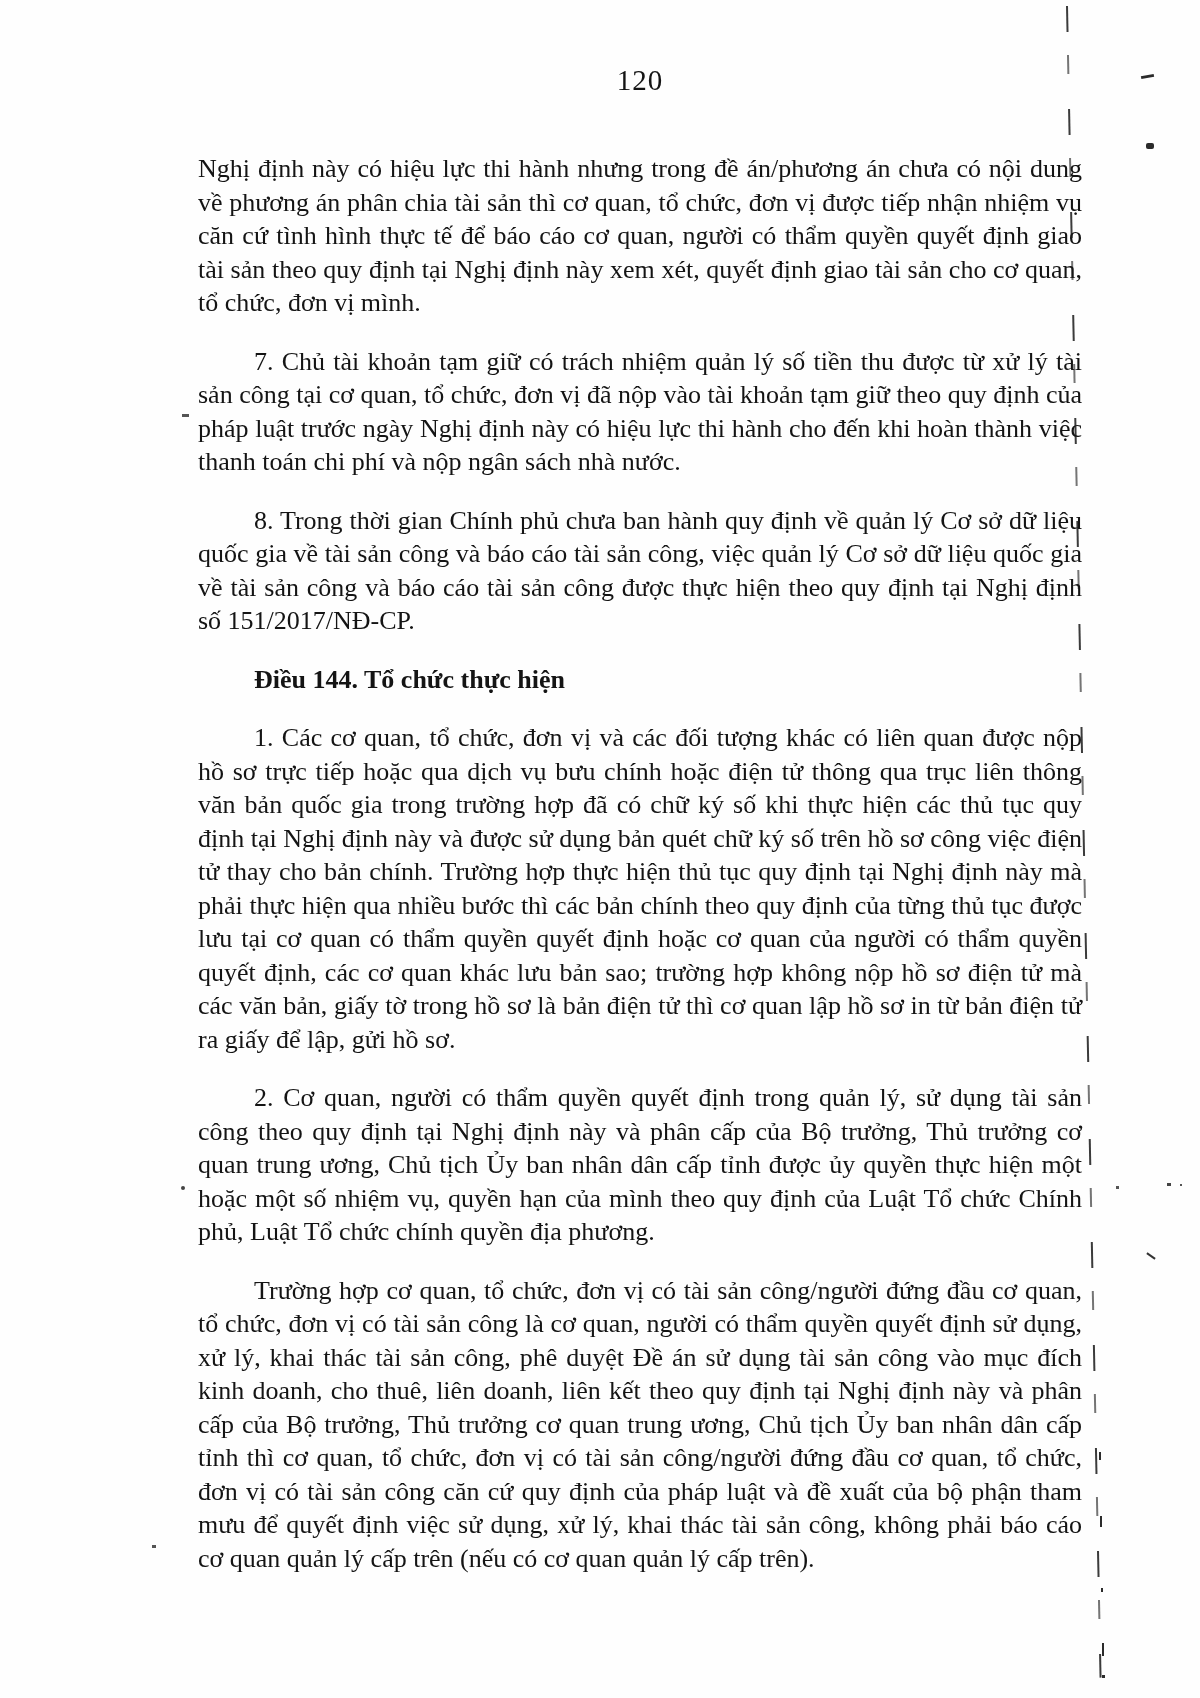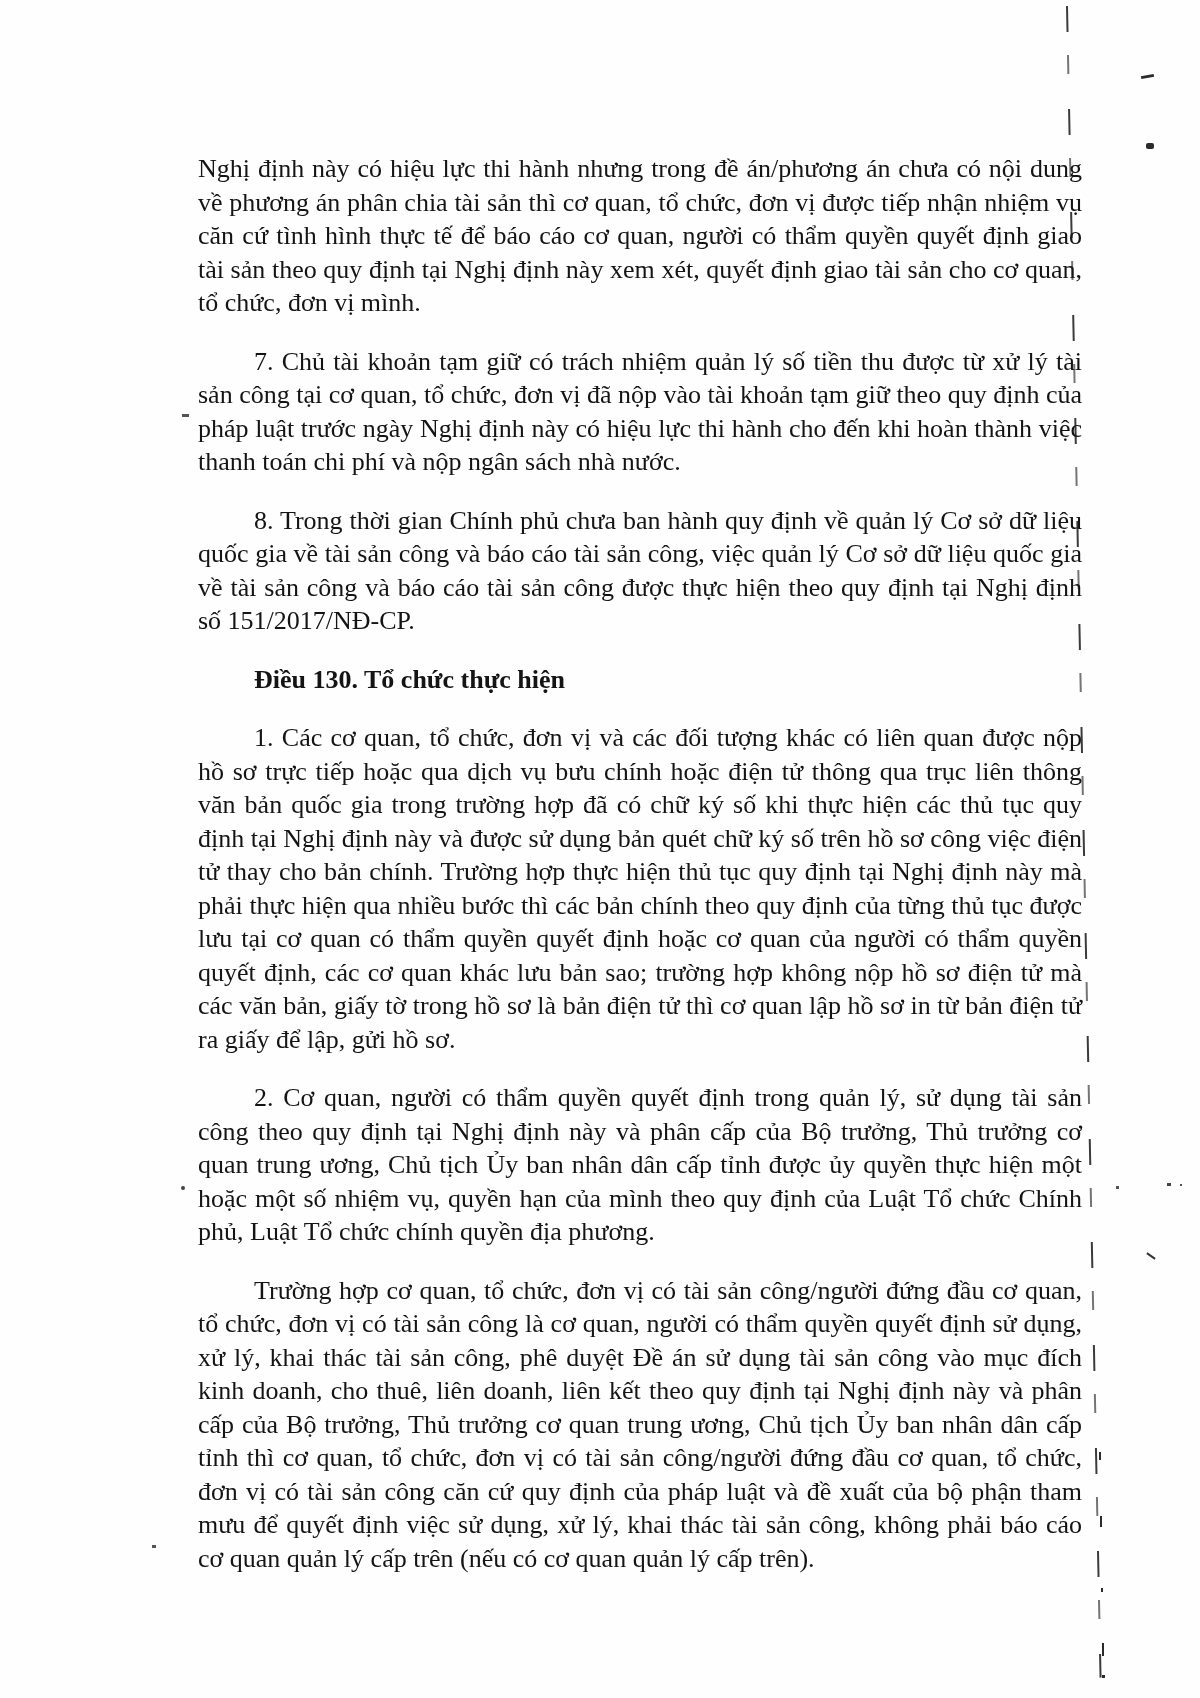--- a/index.html
+++ b/index.html
@@ -89,26 +89,27 @@
   .tick-br-2         { left: 1100px; top: 1516px; width: 2px; height: 11px; }
   .tick-br-3         { left: 1101px; top: 1588px; width: 2px; height: 4px; }
   .tick-br-4         { left: 1102px; top: 1643px; width: 2px; height: 13px; }
   .tick-br-5         { left: 1102px; top: 1675px; width: 3px; height: 3px; }
 </style>
 </head>
 <body>
 
 <div class="sheet">
 
+  <div class="page-number">120</div>
 
   <main class="content">
     <p class="flush">Nghị định này có hiệu lực thi hành nhưng trong đề án/phương án chưa có nội dung về phương án phân chia tài sản thì cơ quan, tổ chức, đơn vị được tiếp nhận nhiệm vụ căn cứ tình hình thực tế để báo cáo cơ quan, người có thẩm quyền quyết định giao tài sản theo quy định tại Nghị định này xem xét, quyết định giao tài sản cho cơ quan, tổ chức, đơn vị mình.</p>
     <p>7. Chủ tài khoản tạm giữ có trách nhiệm quản lý số tiền thu được từ xử lý tài sản công tại cơ quan, tổ chức, đơn vị đã nộp vào tài khoản tạm giữ theo quy định của pháp luật trước ngày Nghị định này có hiệu lực thi hành cho đến khi hoàn thành việc thanh toán chi phí và nộp ngân sách nhà nước.</p>
     <p>8. Trong thời gian Chính phủ chưa ban hành quy định về quản lý Cơ sở dữ liệu quốc gia về tài sản công và báo cáo tài sản công, việc quản lý Cơ sở dữ liệu quốc gia về tài sản công và báo cáo tài sản công được thực hiện theo quy định tại Nghị định số 151/2017/NĐ-CP.</p>
-    <h2>Điều 130. Tổ chức thực hiện</h2>
+    <h2>Điều 144. Tổ chức thực hiện</h2>
     <p>1. Các cơ quan, tổ chức, đơn vị và các đối tượng khác có liên quan được nộp hồ sơ trực tiếp hoặc qua dịch vụ bưu chính hoặc điện tử thông qua trục liên thông văn bản quốc gia trong trường hợp đã có chữ ký số khi thực hiện các thủ tục quy định tại Nghị định này và được sử dụng bản quét chữ ký số trên hồ sơ công việc điện tử thay cho bản chính. Trường hợp thực hiện thủ tục quy định tại Nghị định này mà phải thực hiện qua nhiều bước thì các bản chính theo quy định của từng thủ tục được lưu tại cơ quan có thẩm quyền quyết định hoặc cơ quan của người có thẩm quyền quyết định, các cơ quan khác lưu bản sao; trường hợp không nộp hồ sơ điện tử mà các văn bản, giấy tờ trong hồ sơ là bản điện tử thì cơ quan lập hồ sơ in từ bản điện tử ra giấy để lập, gửi hồ sơ.</p>
     <p>2. Cơ quan, người có thẩm quyền quyết định trong quản lý, sử dụng tài sản công theo quy định tại Nghị định này và phân cấp của Bộ trưởng, Thủ trưởng cơ quan trung ương, Chủ tịch Ủy ban nhân dân cấp tỉnh được ủy quyền thực hiện một hoặc một số nhiệm vụ, quyền hạn của mình theo quy định của Luật Tổ chức Chính phủ, Luật Tổ chức chính quyền địa phương.</p>
     <p>Trường hợp cơ quan, tổ chức, đơn vị có tài sản công/người đứng đầu cơ quan, tổ chức, đơn vị có tài sản công là cơ quan, người có thẩm quyền quyết định sử dụng, xử lý, khai thác tài sản công, phê duyệt Đề án sử dụng tài sản công vào mục đích kinh doanh, cho thuê, liên doanh, liên kết theo quy định tại Nghị định này và phân cấp của Bộ trưởng, Thủ trưởng cơ quan trung ương, Chủ tịch Ủy ban nhân dân cấp tỉnh thì cơ quan, tổ chức, đơn vị có tài sản công/người đứng đầu cơ quan, tổ chức, đơn vị có tài sản công căn cứ quy định của pháp luật và đề xuất của bộ phận tham mưu để quyết định việc sử dụng, xử lý, khai thác tài sản công, không phải báo cáo cơ quan quản lý cấp trên (nếu có cơ quan quản lý cấp trên).</p>
   </main>
 
   <div>
     <div class="edge-line"></div>
     <div class="artifact speck-dash-top"></div>
     <div class="artifact speck-blob-top"></div>
     <div class="artifact speck-left-dash"></div>

